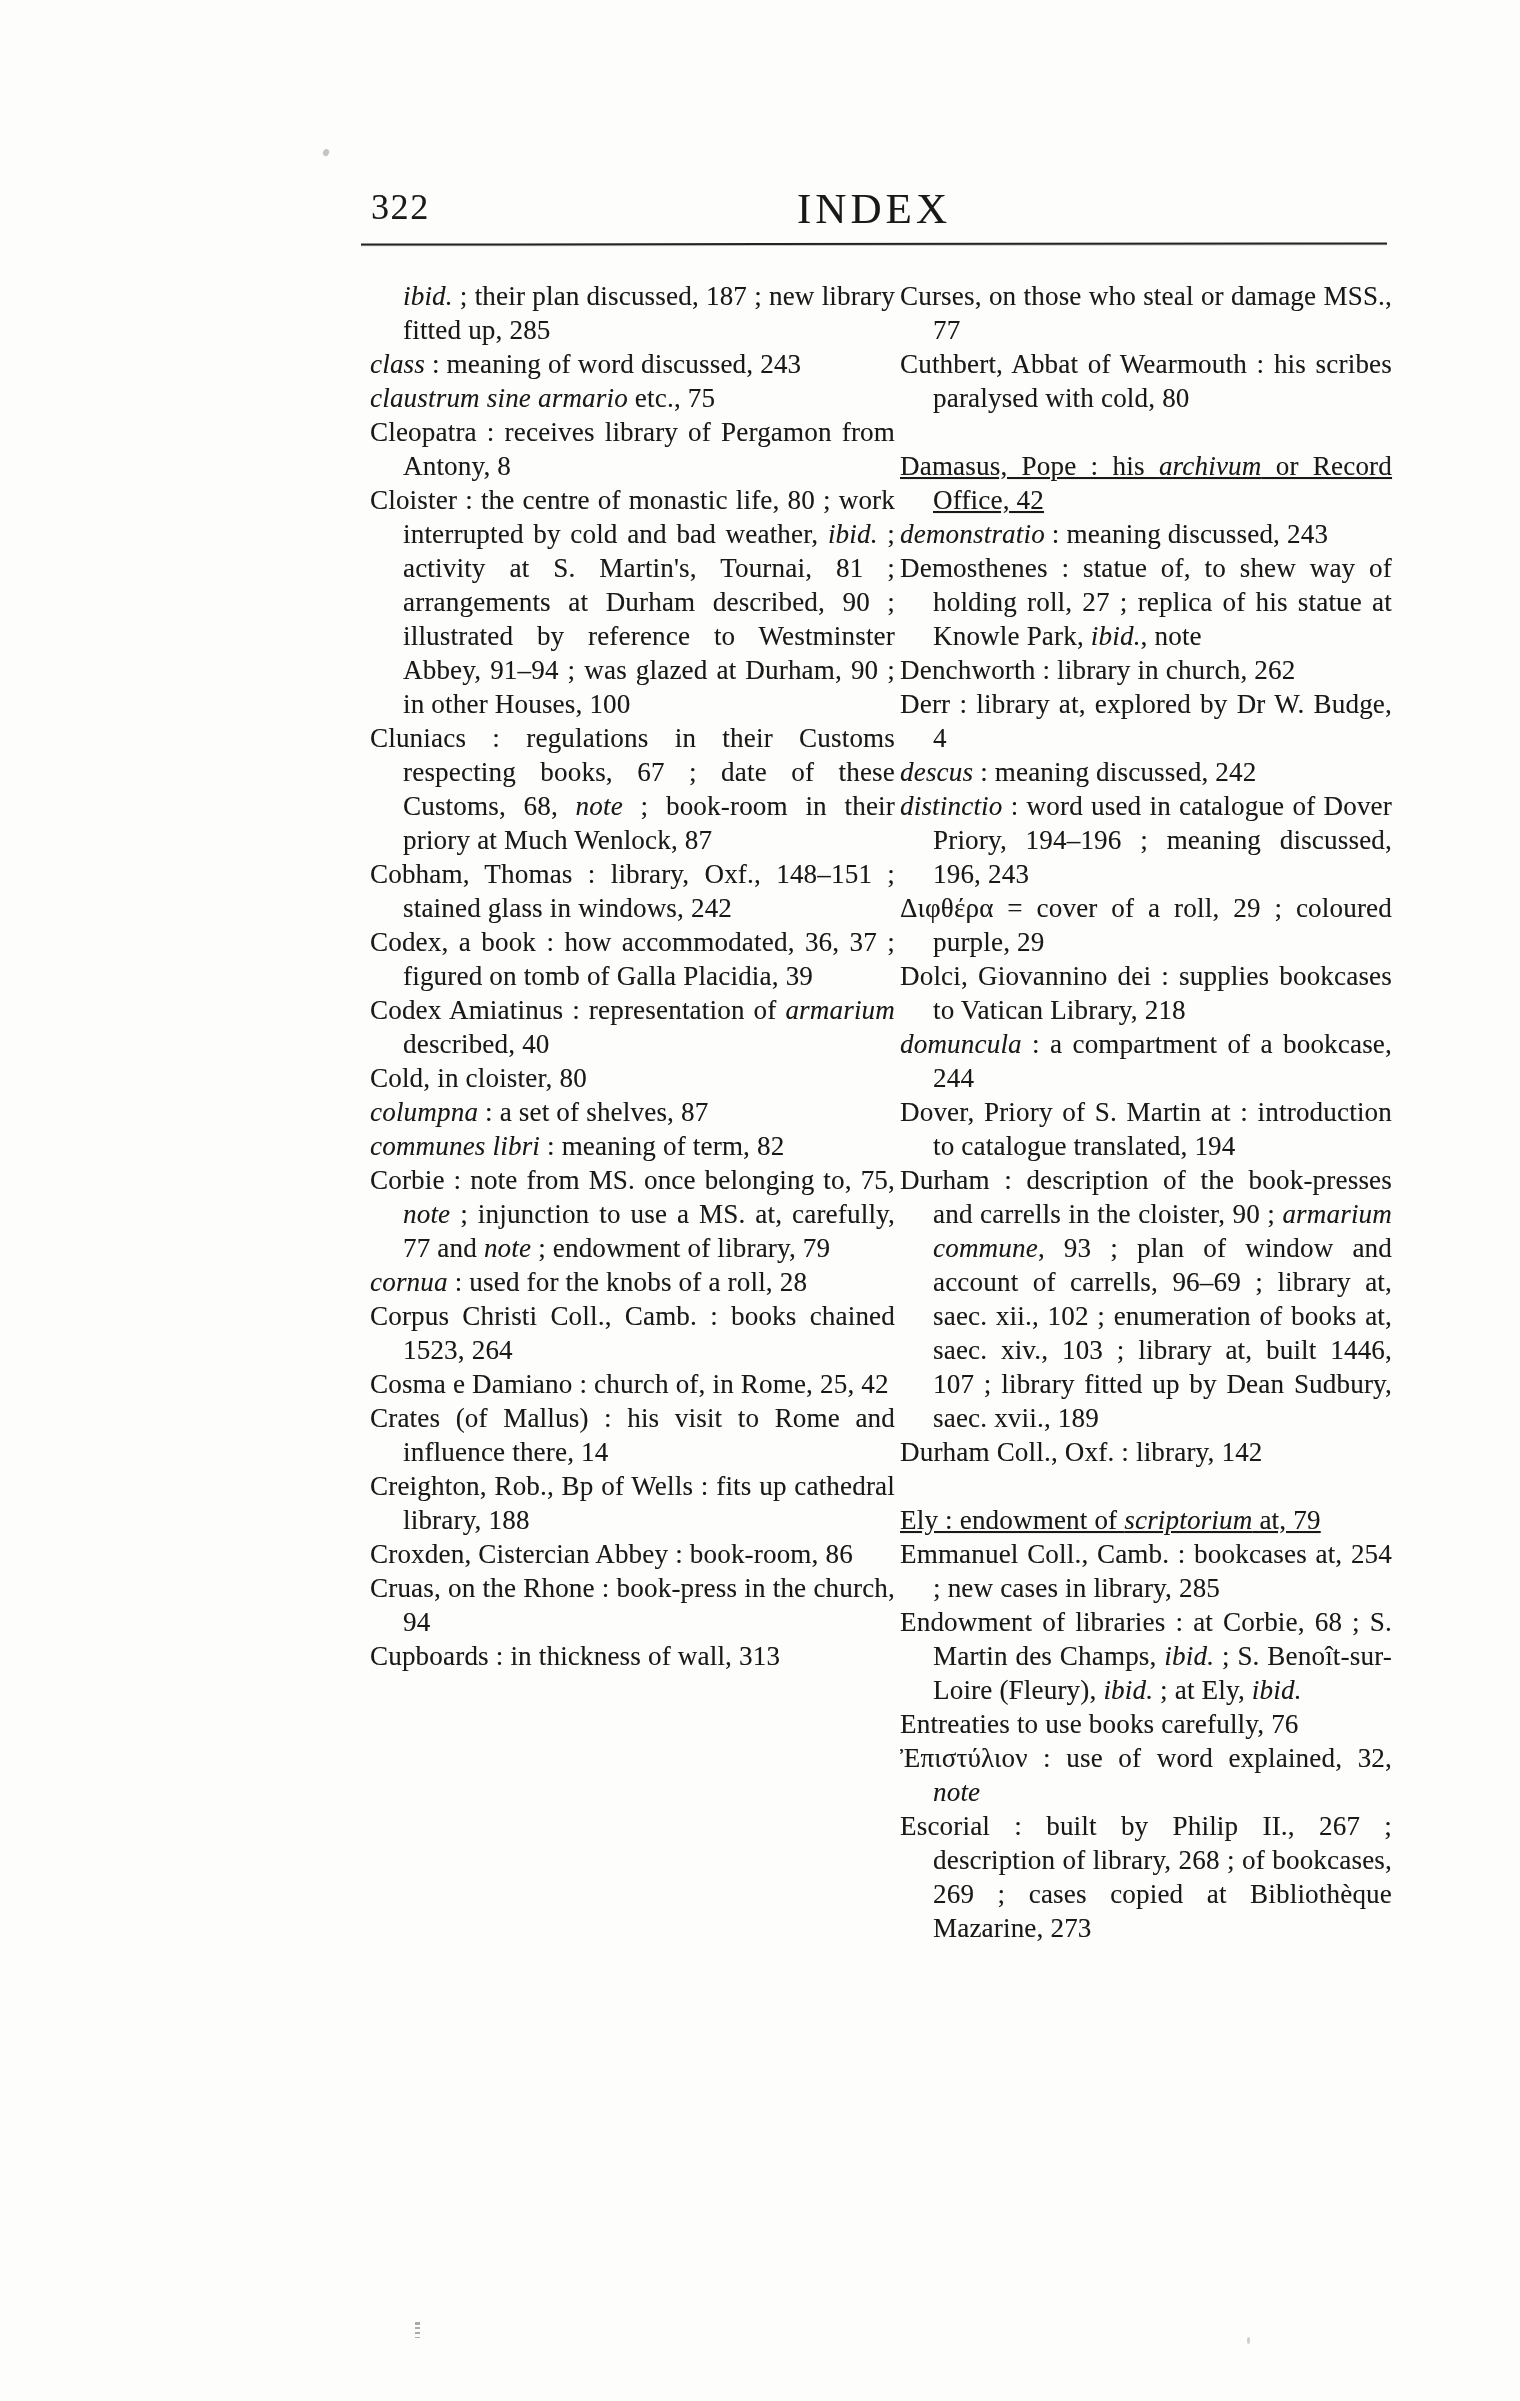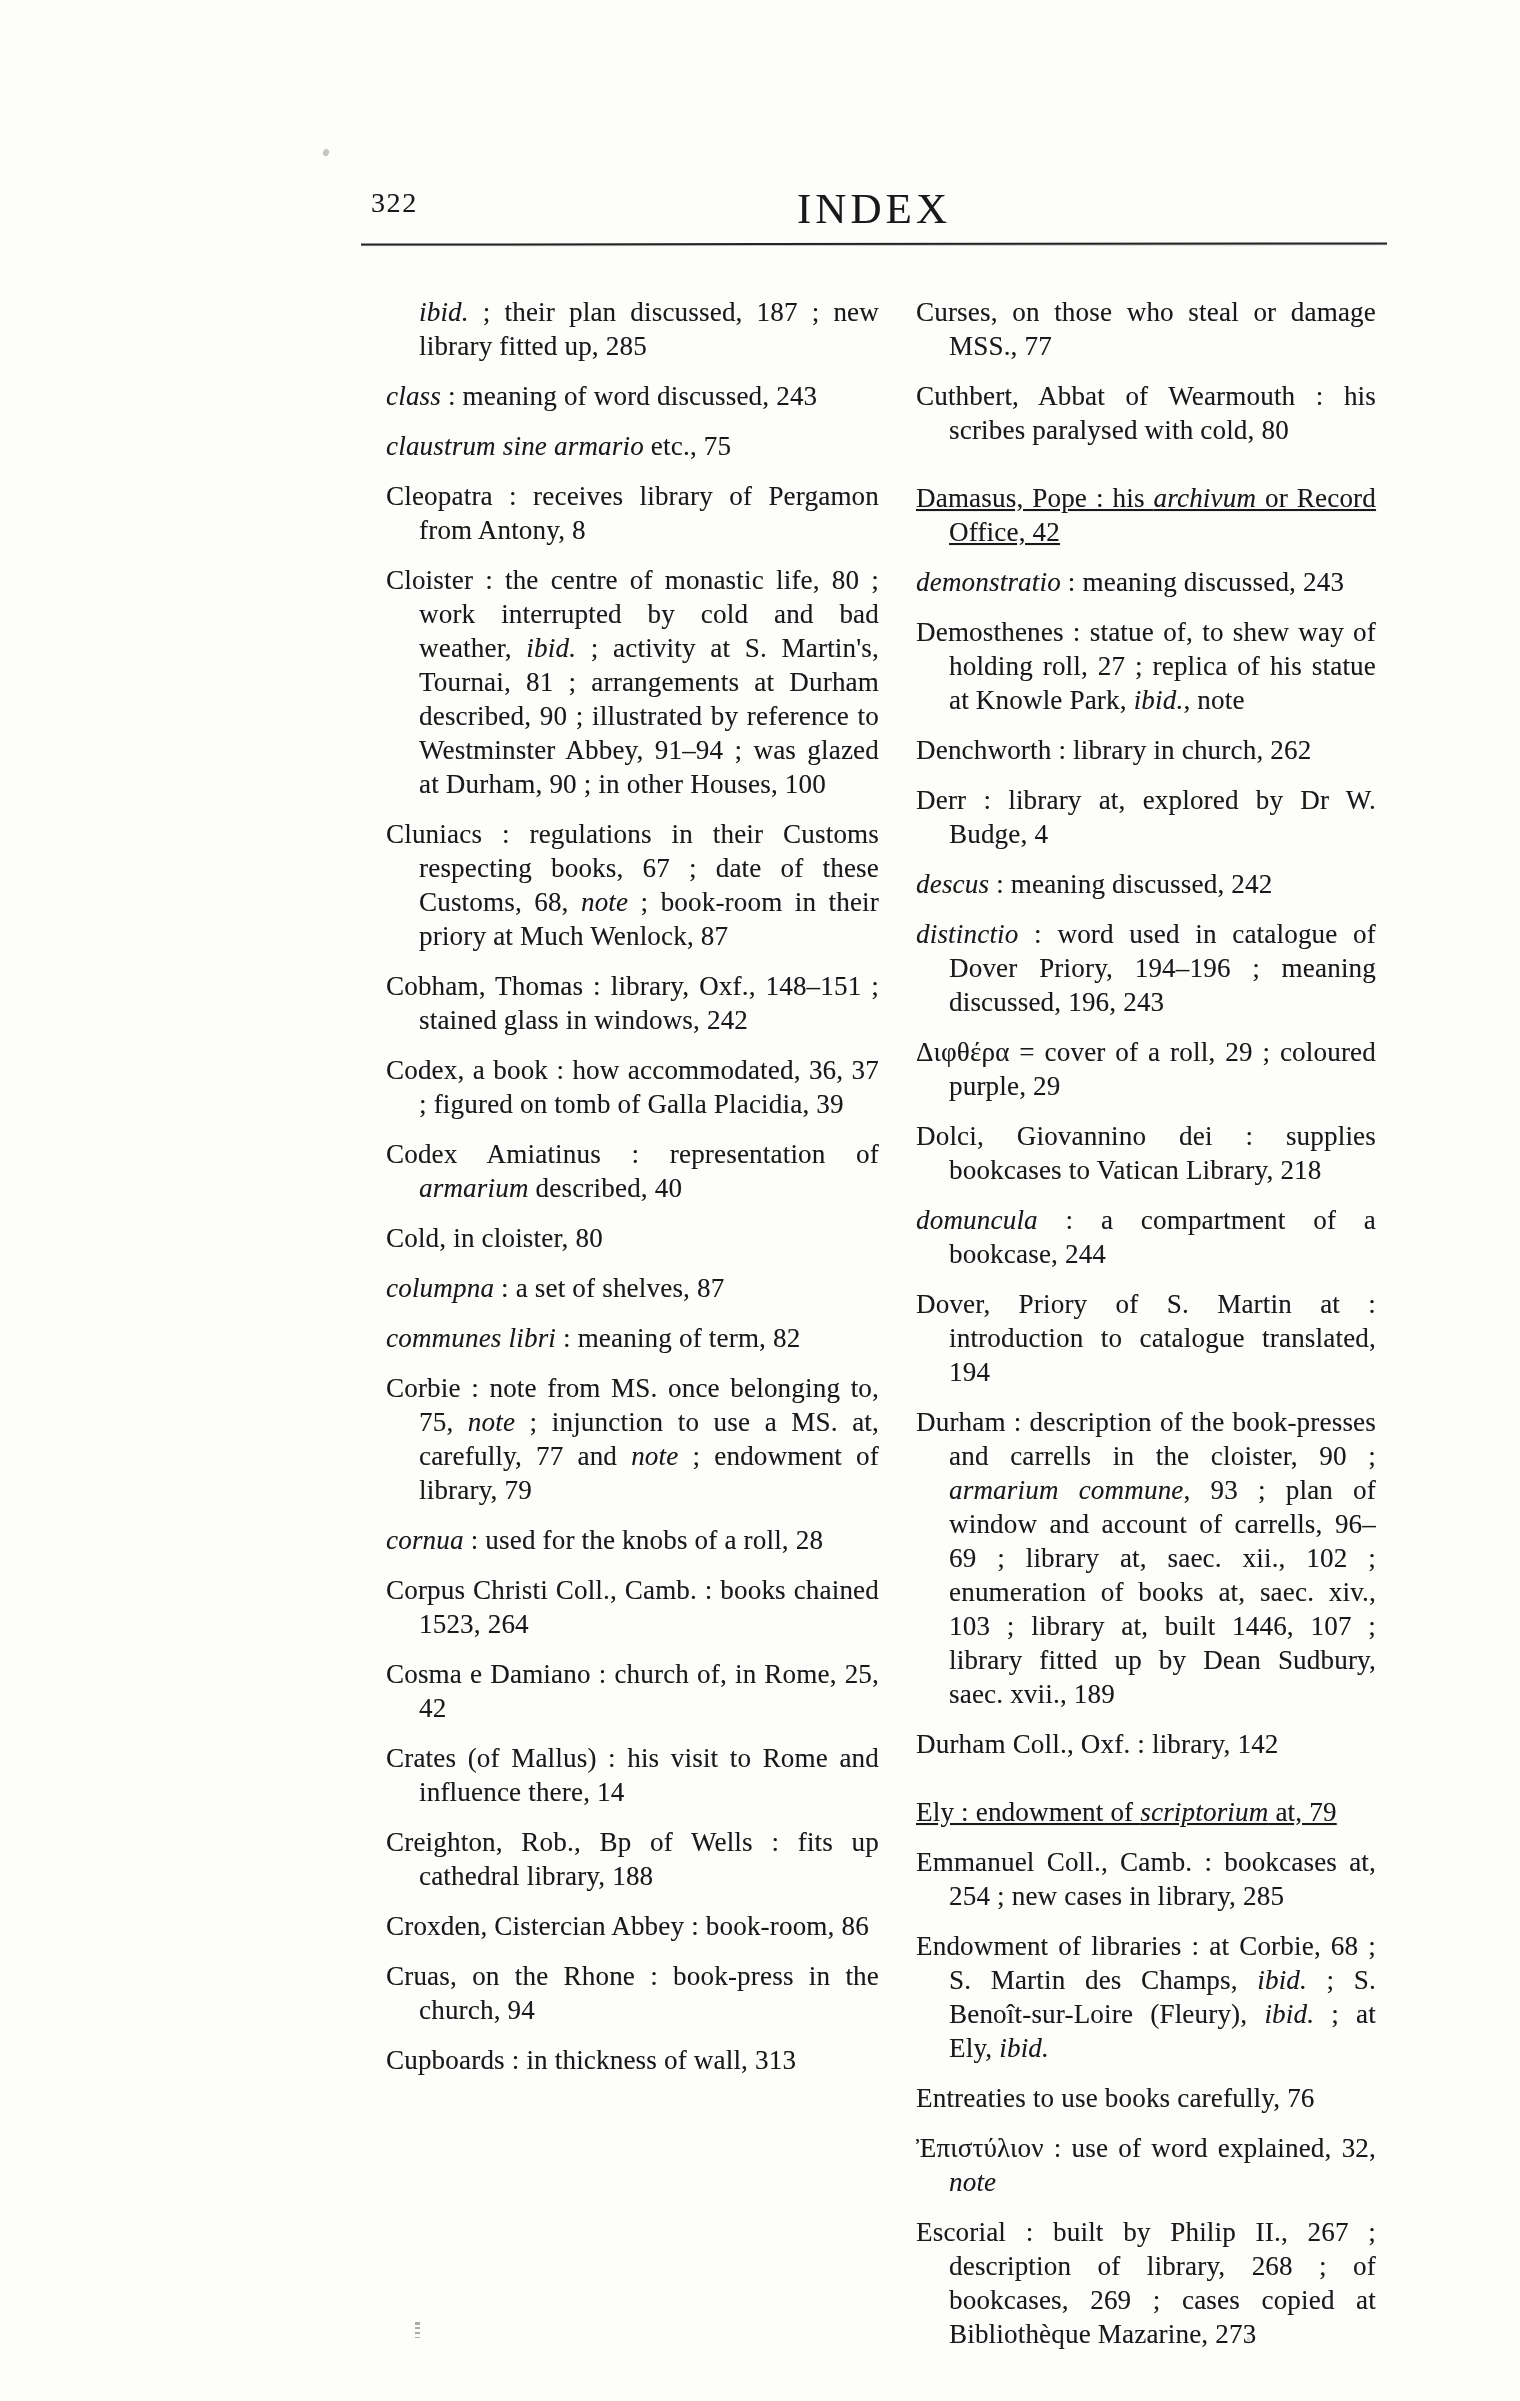--- a/index.html
+++ b/index.html
@@ -14,21 +14,21 @@
     background: #fdfdfb;
     overflow: hidden;
     font-family: "Liberation Serif", "DejaVu Serif", serif;
     color: #191919;
     text-shadow: 0.2px 0.2px 0.5px rgba(25,25,25,0.35);
   }
   .pagenum {
     position: absolute;
     left: 371px;
     top: 189px;
-    font-size: 28px;
+    font-size: 36px;
     line-height: 1;
     letter-spacing: 1.6px;
     text-align: right;
   }
   .title {
     position: absolute;
     left: 361px;
     width: 1026px;
     top: 187px;
     text-align: center;
@@ -51,21 +51,21 @@
     position: absolute;
     top: 279px;
     font-size: 27px;
     line-height: 34px;
     text-align: justify;
     letter-spacing: 0.2px;
   }
   .col-left  { left: 370px;  width: 525px; }
   .col-right { left: 900px; width: 492px; }
   .entry {
-    margin: 16px;
+    margin: 0;
     padding-left: 33px;
     text-indent: -33px;
   }
   .entry.cont { text-indent: 0; }
   .entry.gap  { margin-top: 34px; text-decoration: underline; }
   .entry i { font-style: italic; }
   .speck {
     position: absolute;
     background: rgba(50,50,50,0.55);
     border-radius: 50%;

